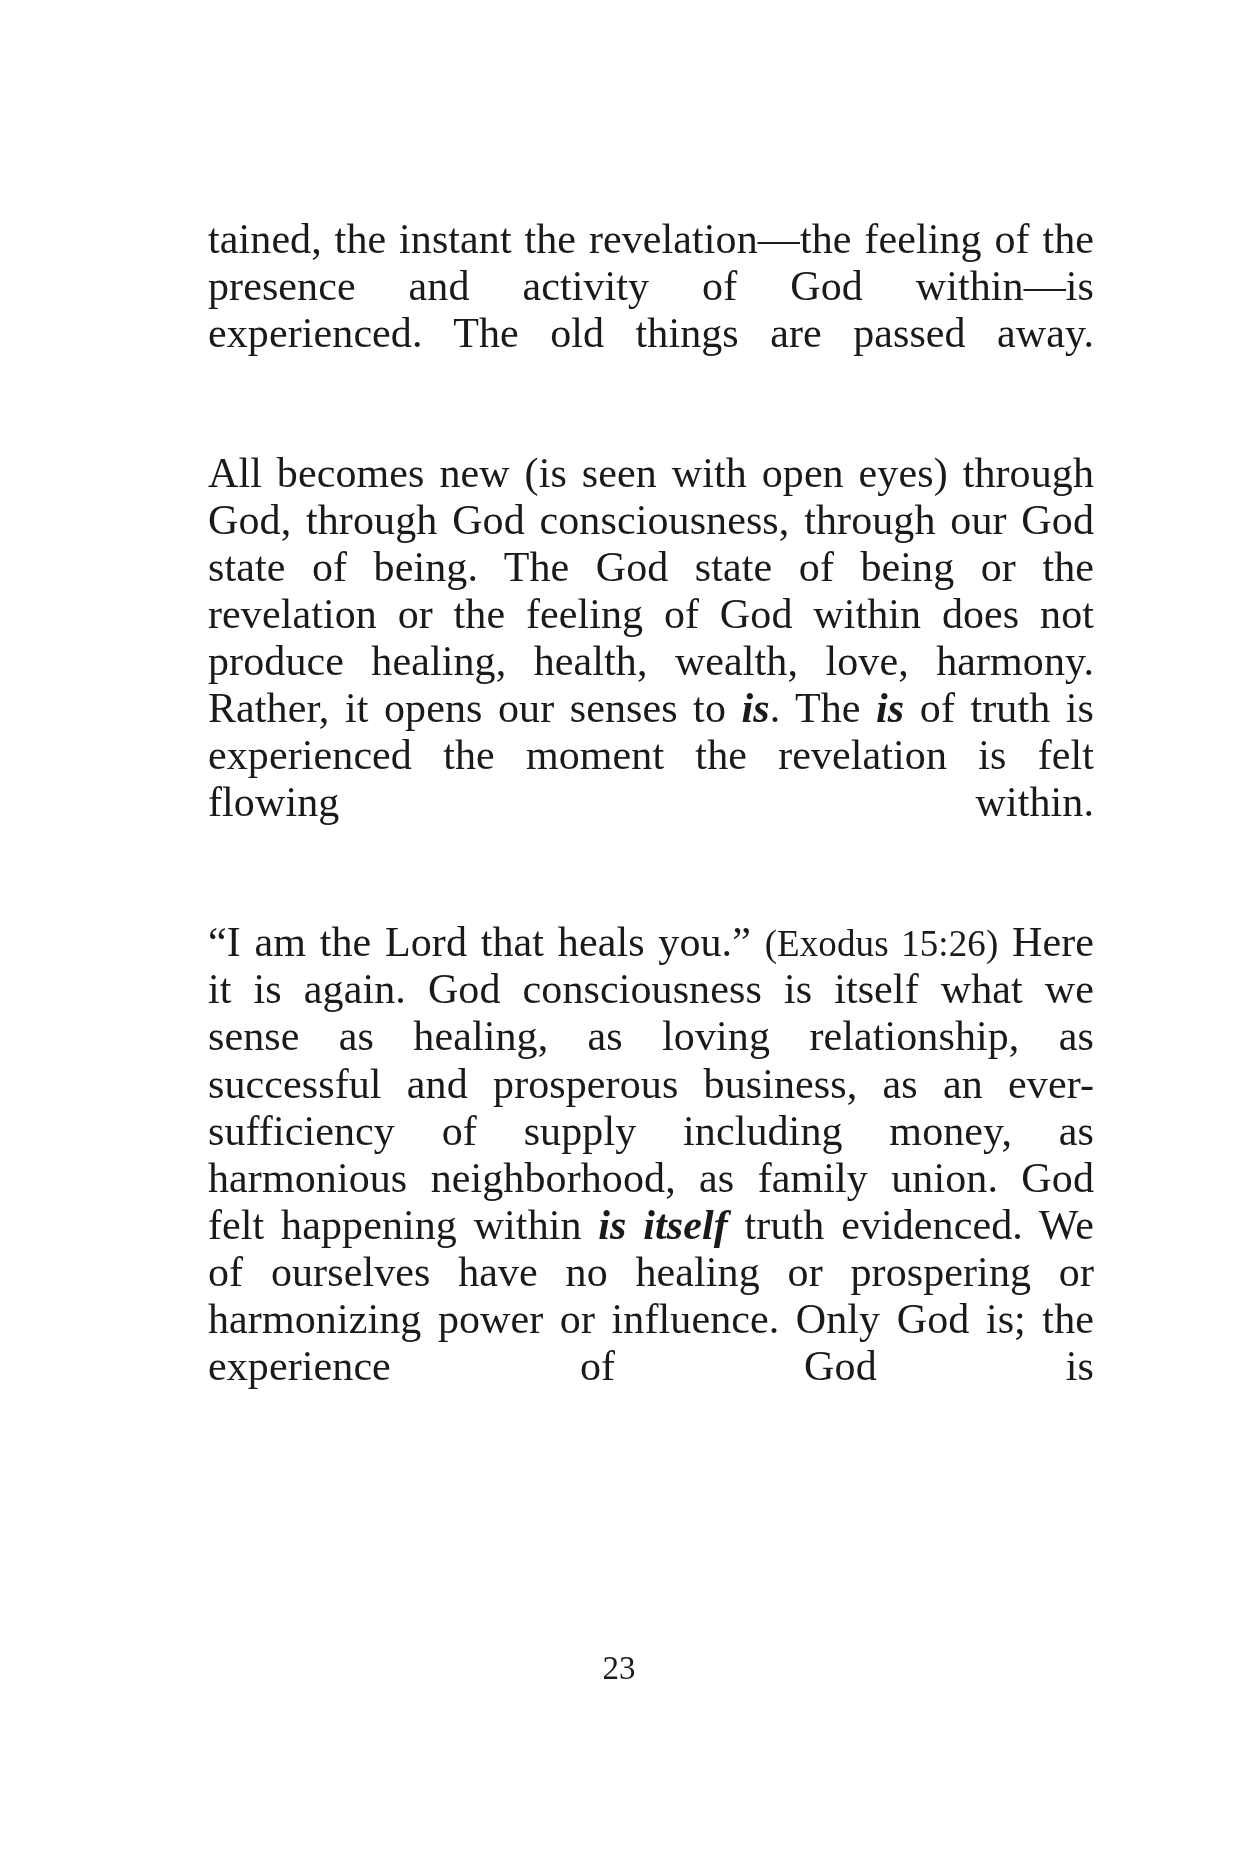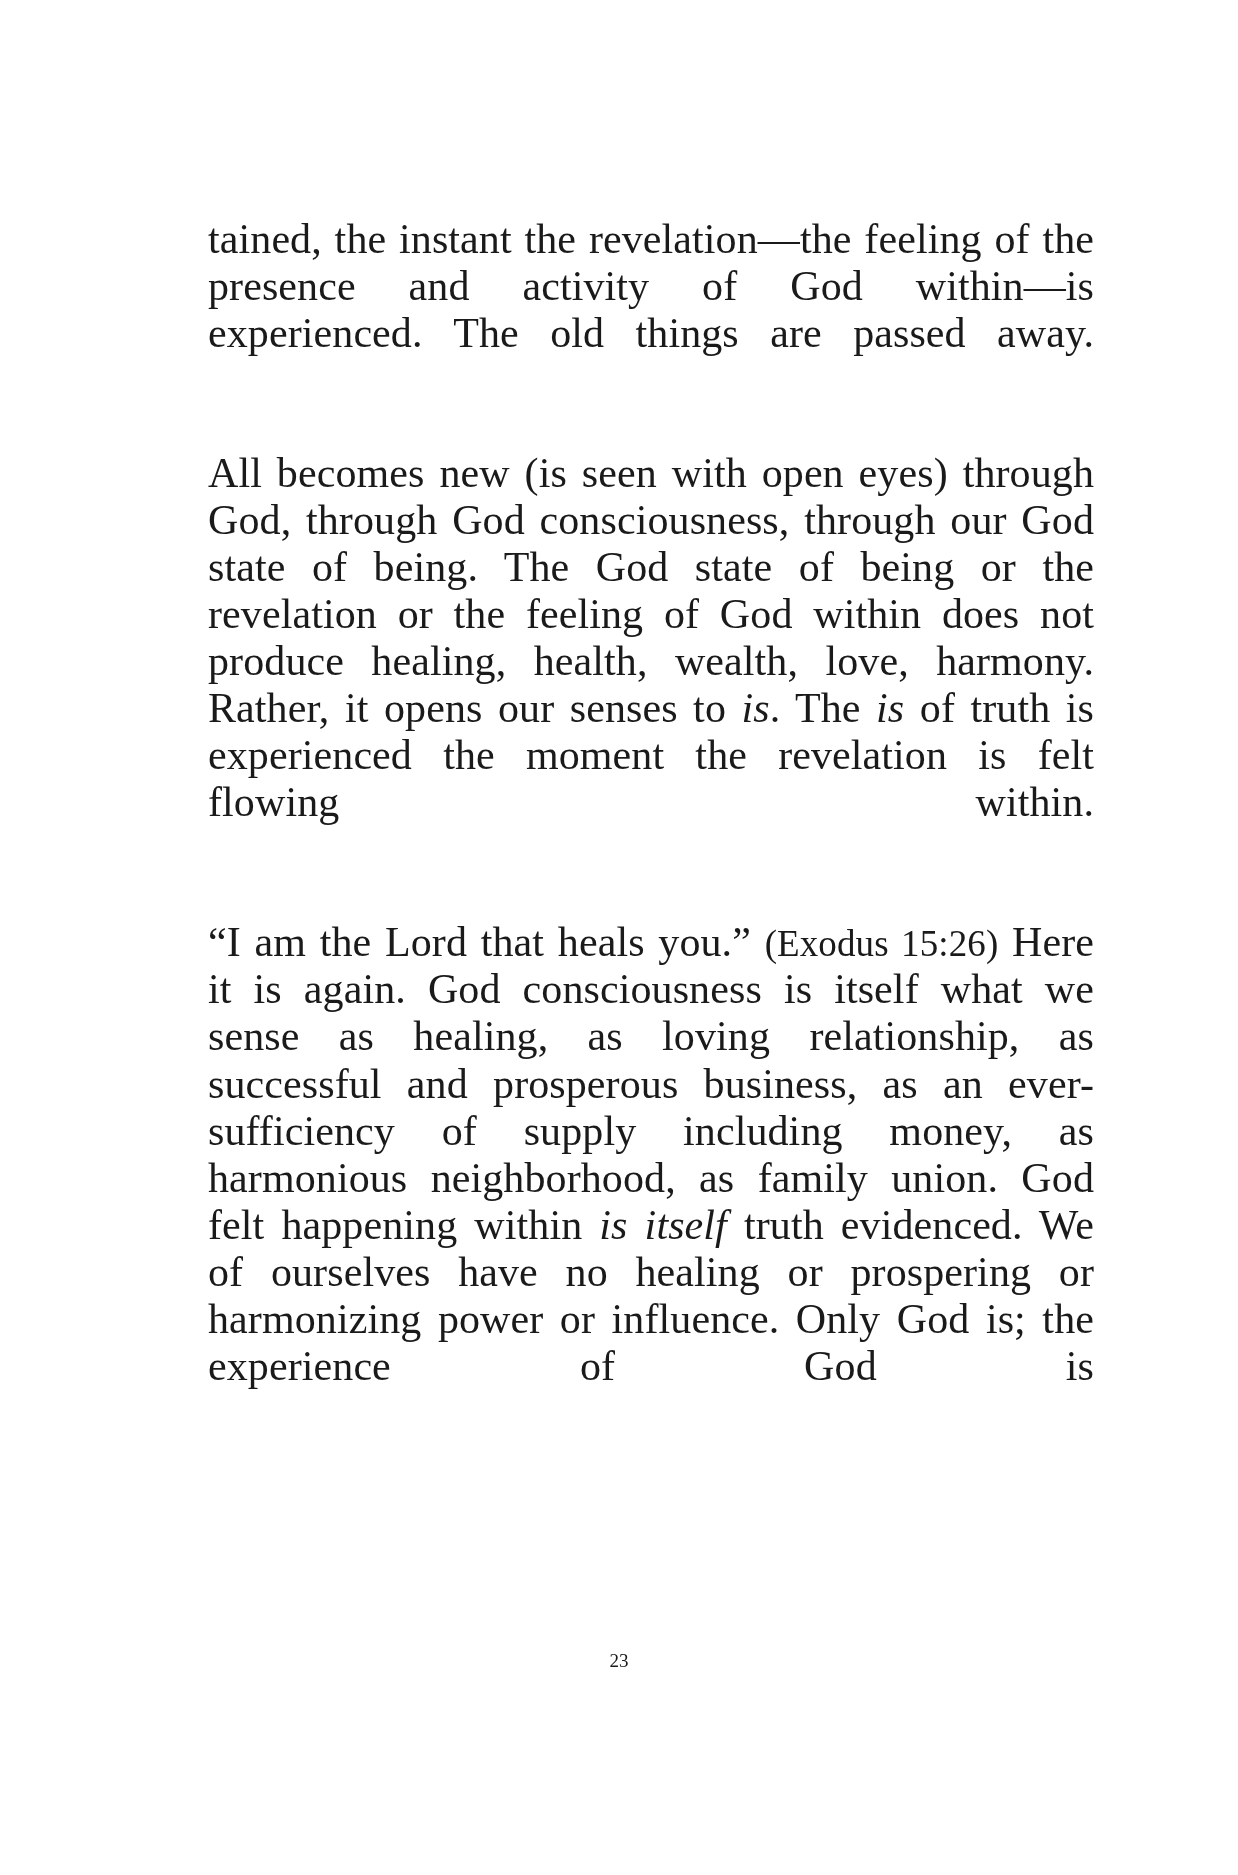--- a/index.html
+++ b/index.html
@@ -31,32 +31,33 @@
     line-height: 1.12;
     text-align: justify;
     margin: 0 0 46px 0;
     letter-spacing: 0.1px;
   }
   .para:last-child {
     margin-bottom: 0;
   }
   .italic {
     font-style: italic;
+    font-weight: bold;
   }
   .cite {
     font-size: 37px;
     font-style: normal;
   }
   .folio {
     position: absolute;
     left: 0;
     right: 0;
     top: 1650px;
     text-align: center;
-    font-size: 19px;
+    font-size: 33px;
     color: #1a1a1a;
   }
   
   .para::after {
     content: "";
     display: inline-block;
     width: 100%;
   }
 </style>
 </head>

